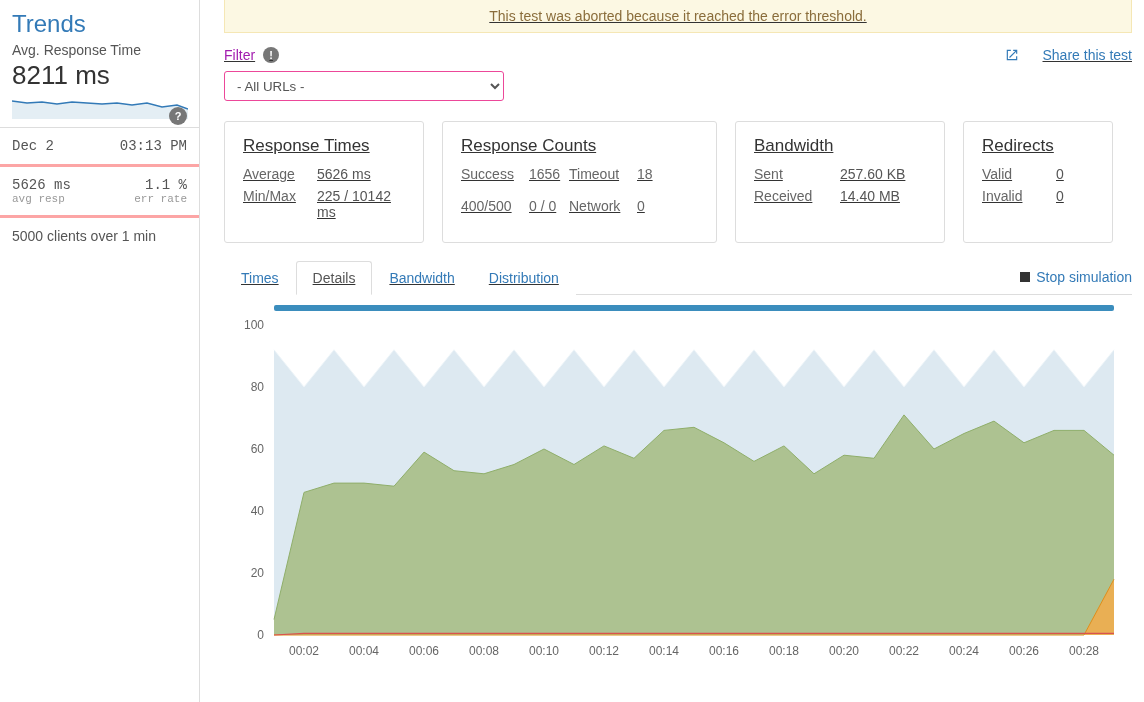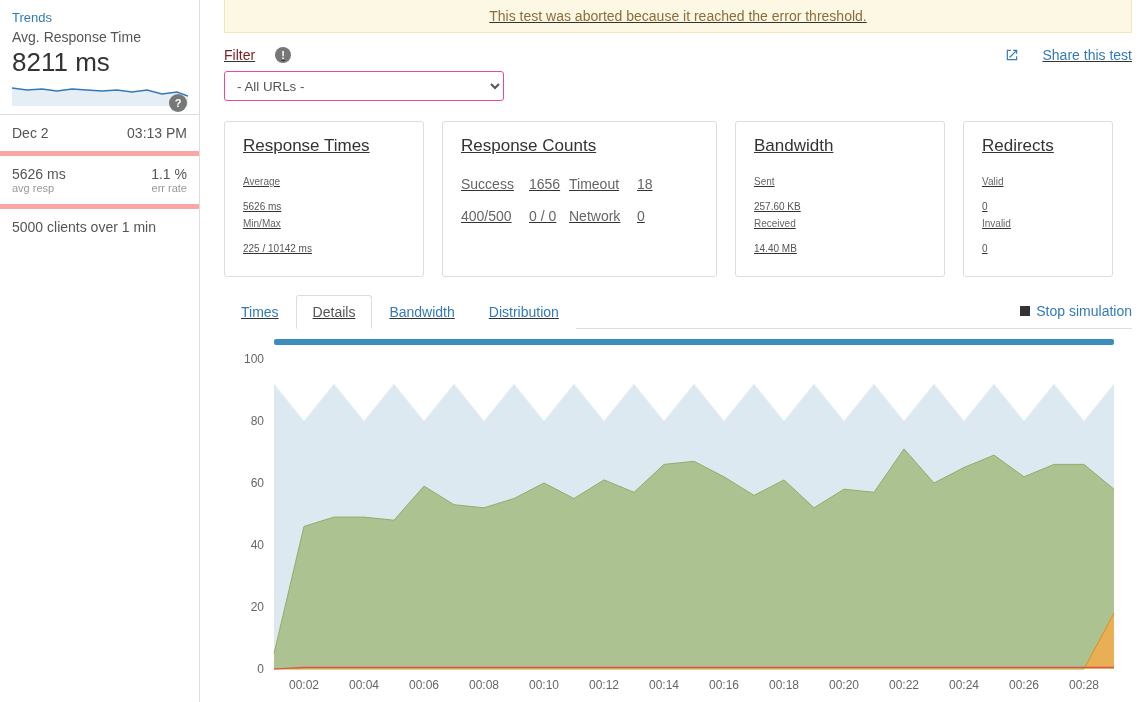--- a/index.html
+++ b/index.html
@@ -6,66 +6,66 @@
 body {
   font-family: "Helvetica Neue", Helvetica, Arial, sans-serif;
   font-size: 14px; color: #333; background: #fff;
   width: 1144px; height: 702px; overflow: hidden;
 }
 .app { display: flex; height: 100%; }
 .sidebar {
   width: 200px; border-right: 1px solid #ddd; background: #fff;
 }
 .sb-top { padding: 10px 12px 8px; border-bottom: 1px solid #ddd; }
-.sb-title { color: #337ab7; font-size: 13px; margin-bottom: 4px; }
+.sb-title { color: #337ab7; font-size: 24px; margin-bottom: 4px; }
 .sb-sub { color: #555; font-size: 14px; }
 .sb-big { font-size: 26px; color: #333; margin-top: 2px; }
 .spark { position: relative; margin-top: 4px; }
 .spark svg { display: block; }
 .help-badge {
   position: absolute; right: 0; bottom: -6px;
   width: 18px; height: 18px; border-radius: 9px;
   background: #777; color: #fff; font-size: 11px;
   display: flex; align-items: center; justify-content: center;
   font-weight: bold;
 }
-.sb-row { display: flex; justify-content: space-between; padding: 10px 12px; border-bottom: 5px solid #fca5a5; }
+.sb-row { display: flex; justify-content: space-between; padding: 10px 12px; border-bottom: 3px solid #fca5a5; font-family: Liberation Mono, monospace; }
 .sb-row .l, .sb-row .r { }
 .sb-row .label { font-size: 11px; color: #999; }
 .sb-row .val { font-size: 14px; color: #555; }
 .sb-clients { padding: 10px 12px; color: #555; font-size: 14px; }
 
 .main { flex: 1; padding: 0 12px 0 24px; position: relative; text-decoration: underline; }
 .banner {
   background: #fcf8e3; border: 1px solid #f5e7b5; color: #8a6d3b;
   text-align: center; padding: 8px; margin: 0 0 14px 0; border-top: 0;
 }
 .filter-row { display: flex; align-items: center; margin-bottom: 8px; }
-.filter-label { color: #7f1d1d; margin-right: 18px; }
+.filter-label { color: #a21caf; margin-right: 6px; }
 .info-badge {
   width: 16px; height: 16px; border-radius: 8px; background: #777; color: #fff;
   display: inline-flex; align-items: center; justify-content: center;
   font-size: 11px; font-weight: bold; margin-left: 2px;
 }
 .share {
   margin-left: auto; color: #337ab7; cursor: pointer;
   display: flex; align-items: center; gap: 24px;
 }
 .select-wrap { margin-bottom: 20px; }
 select.url-select {
   width: 280px; height: 30px; border: 1px solid #ec4899; border-radius: 3px;
   padding: 0 8px; color: #555; background: #fff;
 }
 .cards { display: flex; gap: 18px; margin-bottom: 18px; }
 .card {
   border: 1px solid #ddd; border-radius: 3px; padding: 14px 18px 16px;
   flex-shrink: 0;
 }
-.card h3 { font-size: 17px; font-weight: normal; color: #333; margin-bottom: 20px; }
-.kv { display: flex; gap: 14px; margin-bottom: 6px; color: #666; font-size: 10px; flex-direction: column; }
+.card h3 { font-size: 17px; font-weight: normal; color: #333; margin-bottom: 10px; }
+.kv { display: flex; gap: 14px; margin-bottom: 6px; color: #666; font-size: 14px; }
 .kv .k { min-width: 60px; }
 .kv .v { color: #555; }
 .card-rt { width: 200px; }
 .card-rc { width: 275px; }
 .card-bw { width: 210px; }
 .card-rd { width: 150px; }
 .rc-grid { display: grid; grid-template-columns: 68px 40px 68px 30px; row-gap: 16px; color: #666; }
 
 .tabs-wrap { position: relative; }
 .tabs { display: flex; border-bottom: 1px solid #ddd; }

